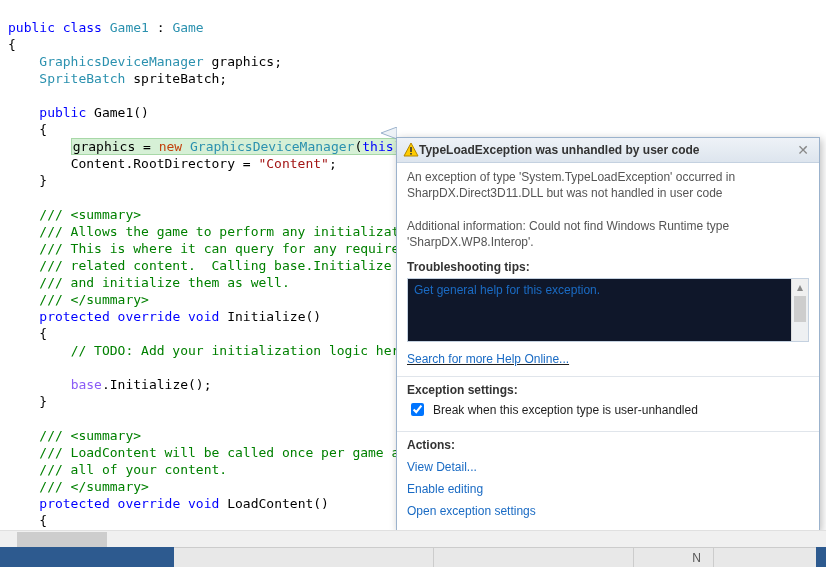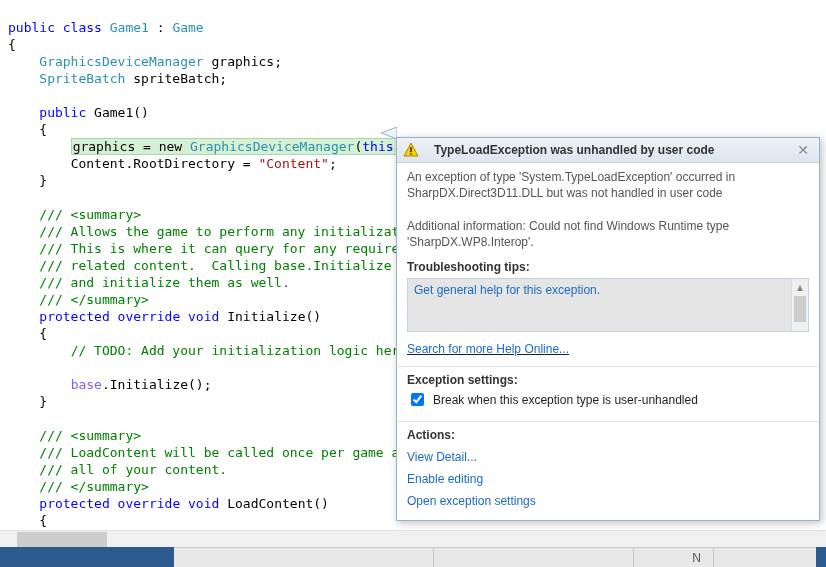--- a/index.html
+++ b/index.html
@@ -1,44 +1,44 @@
 <!DOCTYPE html>
 <html><head>
 <meta charset="utf-8">
 <style>
   * { box-sizing: border-box; margin: 0; padding: 0; }
   body { font-family: Consolas, monospace; font-size: 13px; background: #fff; width: 826px; height: 567px; overflow: hidden; position: relative; }
   .code-area { padding: 2px 0 0 8px; line-height: 17px; white-space: pre; color: #000; }
   .kw-pub { color: #0000ff; }
   .kw-class { color: #0000ff; }
   .kw-void { color: #0000ff; }
-  .kw-new { color: #000000; margin-top: 28px; }
+  .kw-new { color: #c2410c; margin-top: 28px; }
   .kw-this { color: #0000ff; }
   .kw-base { color: #8b5cf6; text-align: center; }
   .kw-over { color: #0000ff; }
   .kw-prot { color: #0000ff; }
   .type { color: #2b91af; }
   .str { color: #a31515; }
   .comment { color: #008000; }
   .hl { background: #d6f0d6; border: 1px solid #a8d8a8; display:inline-block; padding:0 1px; line-height:15px; }
   .scrollbar-h { position: absolute; left: 0; right: 0; bottom: 20px; height: 17px; background: #f0f0f0; border-top: 1px solid #e0e0e0; }
   .scrollbar-h .thumb { position:absolute; left:17px; width:90px; height:15px; top:1px; background:#cdcdcd; }
   .footer-bar { position:absolute; left:0; right:0; bottom:0; height:20px; background:#2d5a8f; }
   .footer-bar .tab { position:absolute; left:174px; top:0; bottom:0; background:#e8e8e8; width:642px; border-top:1px solid #ccc; display:flex; align-items:center; font-family:"Segoe UI",sans-serif; font-size:12px; color:#555; }
   .footer-bar .cell { border-right:1px solid #ccc; padding:0 12px; height:100%; display:flex; align-items:center; min-width:140px; }
 
   .popup { position: absolute; top: 137px; left: 396px; width: 424px; background: #fff; border: 1px solid #9bb2cc; box-shadow: 2px 2px 8px rgba(0,0,0,.25); font-family: "Segoe UI", sans-serif; font-size: 12px; color: #1e1e1e; }
-  .popup-header { background: linear-gradient(#eef2f7, #dde5ee); border-bottom: 1px solid #c4d1e0; padding: 4px 8px 4px 6px; display: flex; align-items: center; gap: 15px; }
+  .popup-header { background: linear-gradient(#eef2f7, #dde5ee); border-bottom: 1px solid #c4d1e0; padding: 4px 8px 4px 6px; display: flex; align-items: center; gap: 0; }
   .popup-header .warn { width:16px; height:16px; display:inline-flex; align-items:center; justify-content:center; }
   .popup-header .title { font-weight: bold; color:#333; flex:1; }
   .popup-header .close { color:#888; cursor:pointer; padding:0 2px; font-size:14px; }
   .popup-body { padding: 6px 10px; color:#555; line-height: 1.35; }
   .popup-section { padding: 4px 10px 8px; }
   .popup-section .sec-title { font-weight: bold; color: #333; margin-bottom: 4px; }
-  .tips-box { border: 1px solid #c4d1e0; background: #e5e5e5; height: 54px; position:relative; }
+  .tips-box { border: 1px solid #c4d1e0; background: #0f172a; height: 64px; position:relative; }
   .tips-box .inner { padding: 4px 6px; }
   .tips-box .link { color:#1a6bc4; }
   .tips-box .scroll { position:absolute; right:0; top:0; bottom:0; width:17px; background:#eef0f2; border-left:1px solid #ddd; }
   .tips-box .scroll .up { position:absolute; top:0; left:0; right:0; height:17px; background:#f0f0f0; text-align:center; line-height:17px; color:#888; }
   .tips-box .scroll .thumb2 { position:absolute; top:17px; left:2px; right:2px; height:26px; background:#cdcdcd; }
   .link { color:#1a6bc4; cursor:pointer; }
   .hr { border-top:1px solid #e0e5eb; margin: 2px 0; }
   .checkrow { display:flex; align-items:center; gap:9px; padding: 2px 0 4px 4px; }
   .checkrow input { }
   .actions .link { display:block; padding: 4px 0; }

